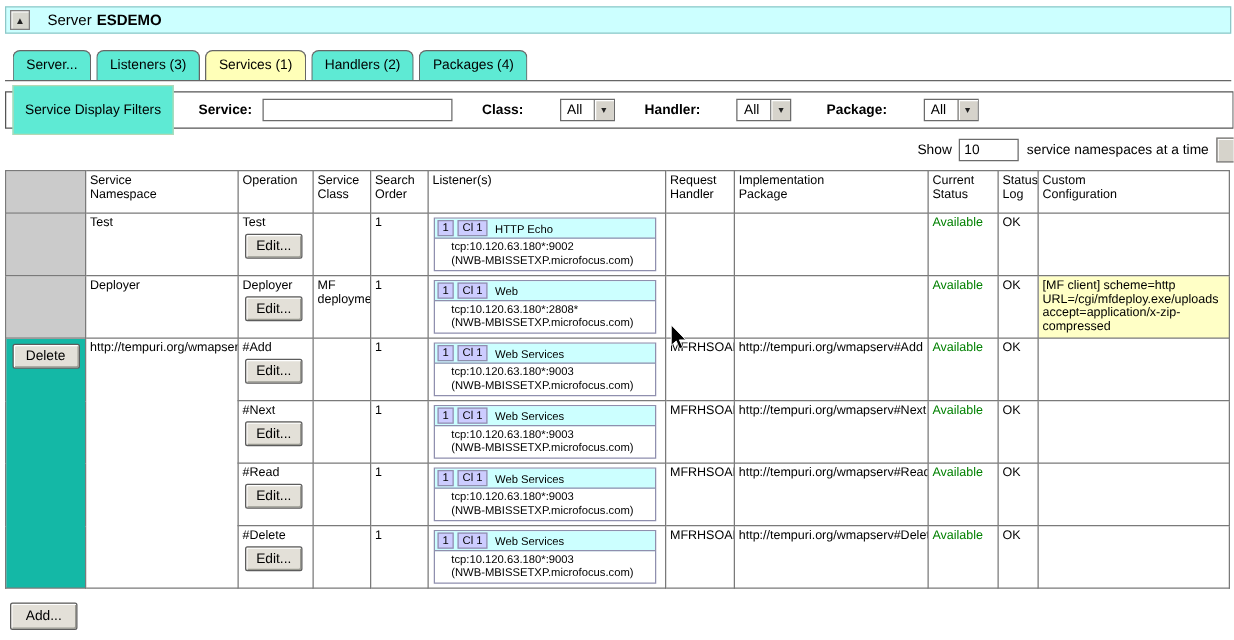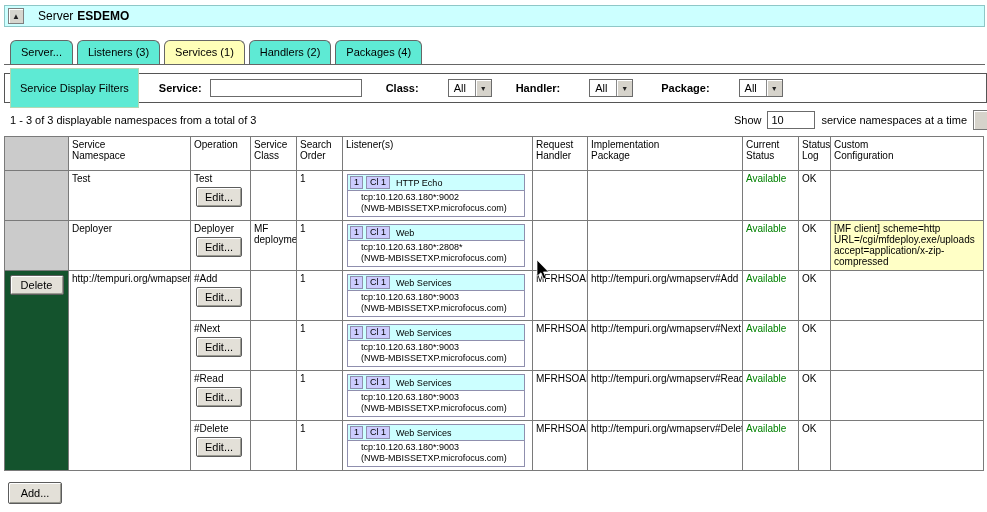--- a/index.html
+++ b/index.html
@@ -35,21 +35,21 @@
   .show-input{width:48px;height:18px;border:1px solid #6b6b6b;font:inherit;padding:0 3px;}
   .partial-btn{width:20px;height:20px;background:#d6d3cb;border:1px solid #777;
           box-shadow:inset 1px 1px 0 #fff;margin-right:-10px;}
   .svc-table{position:absolute;left:4px;top:136px;width:979px;border-collapse:collapse;
           table-layout:fixed;font-size:10px;}
   .svc-table th,.svc-table td{border:1px solid #7a7a7a;vertical-align:top;padding:2px 3px;
           text-align:left;font-weight:normal;overflow:hidden;}
   .svc-table th{white-space:pre-line;height:34px;background:#fff;}
   th.action-col{background:#cbcbcb;}
   td.empty-gray{background:#cbcbcb;}
-  td.has-action{background:#14532d;padding-top:4px;}
+  td.has-action{background:#14b8a6;padding-top:4px;}
   .btn{font-family:inherit;font-size:11px;background:#e3e0d8;border:1px solid #5c5c5c;
           box-shadow:inset 1px 1px 0 #fff, inset -1px -1px 0 #9a9a91;border-radius:2px;}
   .edit-btn{display:block;margin:3px 0 1px 2px;width:46px;height:20px;}
   .delete-btn{display:block;margin:0 auto;width:54px;height:20px;}
   .add-btn{position:absolute;left:8px;top:482px;width:54px;height:22px;}
   .status-cell{color:#008000;margin-left:28px;}
   td.custom-cell{overflow-wrap:break-word;}
   td.custom-cell.hl{background:#ffffc6;}
   .lbox{border:1px solid #8f8fae;background:#fff;width:178px;margin:1px 0 1px 1px;}
   .lbox-top{display:flex;align-items:center;background:#ccffff;border-bottom:1px solid #8f8fae;
@@ -96,21 +96,20 @@
       <span class="arrow">▼</span>
     </span>
     <span class="flabel sp3">Package:</span>
     <span class="fselect">
       <span class="val">All</span>
       <span class="arrow">▼</span>
     </span>
   </div>
 
   <div class="statusline">
-    <span>1 - 3 of 3 displayable namespaces from a total of 3</span>
     <span class="show-group">
       <span>Show</span>
       <input class="show-input" type="text" value="10" style="">
       <span>service namespaces at a time</span>
       <span class="partial-btn"></span>
     </span>
   </div>
 
   <table class="svc-table">
     <colgroup>

